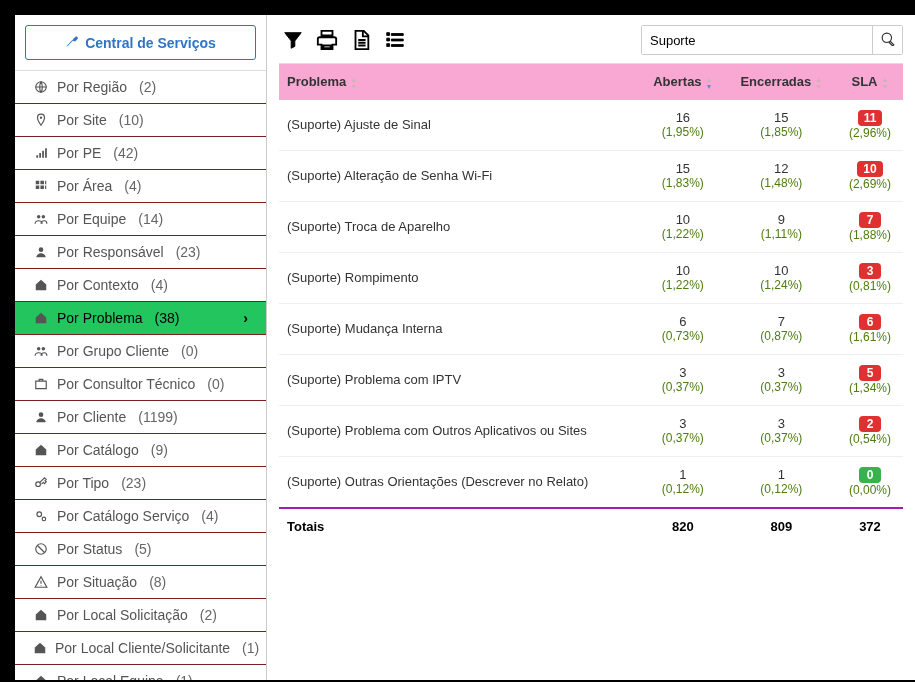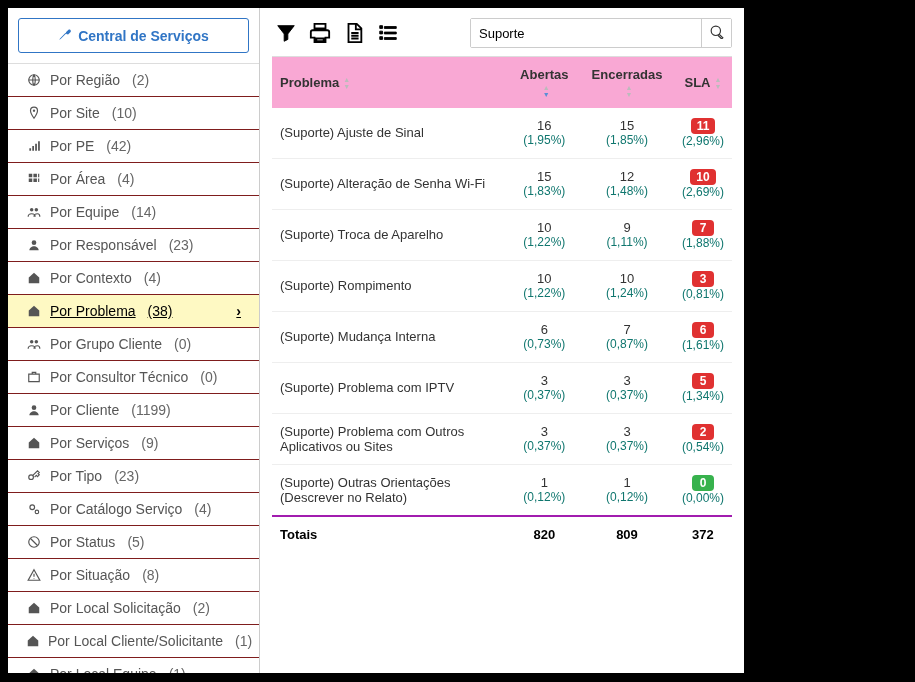--- a/index.html
+++ b/index.html
@@ -1,25 +1,25 @@
 <!DOCTYPE html>
 <html><head>
 <meta charset="utf-8">
 <style>
   * { box-sizing: border-box; margin: 0; padding: 0; }
   body { font-family: Arial, Helvetica, sans-serif; font-size: 13px; background: #000; width: 915px; height: 682px; overflow: hidden; }
-  .app { display: flex; background: #fff; width: 736px; height: 665px; margin: 8px; box-shadow: 4px 4px 8px rgba(0,0,0,0.5); }
+  .app { display: flex; background: #fff; width: 900px; height: 665px; margin: 15px; box-shadow: 4px 4px 8px rgba(0,0,0,0.5); }
   .sidebar { width: 252px; border-right: 1px solid #ccc; display: flex; flex-direction: column; background:#fff; }
   .sidebar-header { margin: 10px; padding: 8px 10px; border: 1px solid #3075c5; border-radius: 3px; color: #3075c5; font-weight: 600; cursor: pointer; display:flex; align-items:center; justify-content:center; gap:6px; font-size:14px; }
   .sidebar-header svg { width:14px; height:14px; fill:#3075c5; }
   .sidebar-scroll { overflow-y: auto; flex:1; border-top:1px solid #ddd; }
   .nav-item { display:flex; align-items:center; gap:8px; padding: 8px 18px; border-bottom:1px solid #7f1d1d; color:#555; cursor:pointer; font-size:14px; }
   .nav-item .icon { width:16px; display:inline-flex; justify-content:center; }
   .nav-item .icon svg { width:14px; height:14px; fill:#555; }
-  .nav-item.active { background:#fef9c3; color:#000; font-weight:normal;text-decoration:underline; }
+  .nav-item.active { background:#22c55e; color:#000; font-weight:normal; }
   .nav-item.active .icon svg { fill:#000; }
   .nav-item .chev { margin-left:auto; }
   .nav-item .label { white-space:nowrap; }
   .nav-item .count { color:#666; }
   .nav-item.active .count { color:#000; }
   
   .main { flex:1; display:flex; flex-direction:column; padding:10px 12px 0 12px; position:relative; }
   .toolbar { display:flex; align-items:center; gap:6px; margin-bottom:8px; }
   .toolbar .tool { width:28px; height:28px; display:inline-flex; align-items:center; justify-content:center; cursor:pointer; }
   .toolbar .tool svg { width:22px; height:22px; fill:#000; stroke:#000; }
@@ -32,21 +32,21 @@
   .table-wrap { flex:1; overflow-y:auto; border-top:1px solid #ddd; }
   table { width:100%; border-collapse:collapse; }
   thead th { text-align:left; background:#f9a8d4; padding:10px 8px; font-weight:700; color:#333; font-size:13px; position:sticky; top:0; }
   thead th.center { text-align:center; }
   th .sort { display:inline-flex; flex-direction:column; margin-left:4px; vertical-align:middle; }
   th .sort::before { content:"▲"; font-size:7px; color:#bbb; line-height:7px; }
   th .sort::after { content:"▼"; font-size:7px; color:#bbb; line-height:7px; }
   th.sorted .sort::after { color:#5b8fd6; }
   tbody td { padding:10px 8px; border-bottom:1px solid #eee; vertical-align:middle; color:#333; font-size:13px; }
   tbody td.center { text-align:center; }
-  .sub { color:#0f766e; font-size:12px; display:block; }
+  .sub { color:#4d7c0f; font-size:12px; display:block; }
   .badge { display:inline-block; min-width:22px; padding:1px 6px; border-radius:4px; color:#fff; font-weight:700; font-size:12px; }
   .badge.red { background:#e03131; }
   .badge.green { background:#37b24d; }
   tfoot td { font-weight:700; padding:10px 8px; border-top:2px solid #a21caf; font-size:13px; }
   tfoot td.center { text-align:center; }
   
   
   ::-webkit-scrollbar { width:14px; }
   ::-webkit-scrollbar-track { background:#f0f0f0; }
   ::-webkit-scrollbar-thumb { background:#c0c0c0; }
@@ -173,21 +173,21 @@
           </span>
           <span class="label">Por Cliente</span>
           <span class="count" style="margin-left: 4px;">(1199)</span>
         </div>
         <div class="nav-item">
           <span class="icon">
             <svg viewBox="0 0 24 24">
               <path d="M3 11l9-8 9 8v10H3V11z" fill="#555"></path>
             </svg>
           </span>
-          <span class="label">Por Serviços</span>
+          <span class="label">Por Catálogo</span>
           <span class="count" style="margin-left: 4px;">(9)</span>
         </div>
         <div class="nav-item">
           <span class="icon">
             <svg viewBox="0 0 24 24">
               <circle cx="7" cy="14" r="4" fill="none" stroke="#555" stroke-width="2"></circle>
               <path d="M10 11l8-8 3 3-2 2 2 2-3 3-2-2-3 3" fill="none" stroke="#555" stroke-width="2"></path>
             </svg>
           </span>
           <span class="label">Por Tipo</span>

